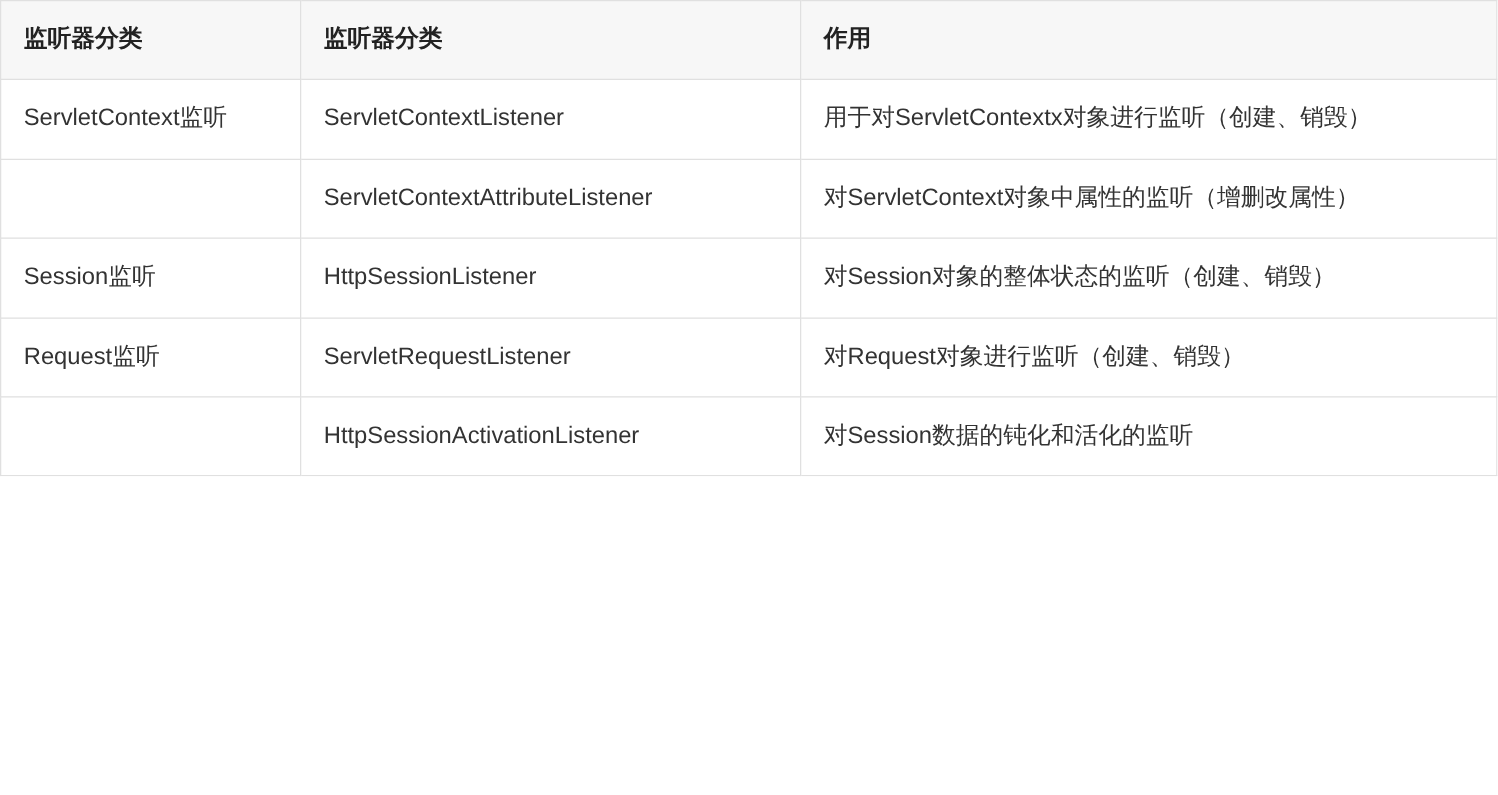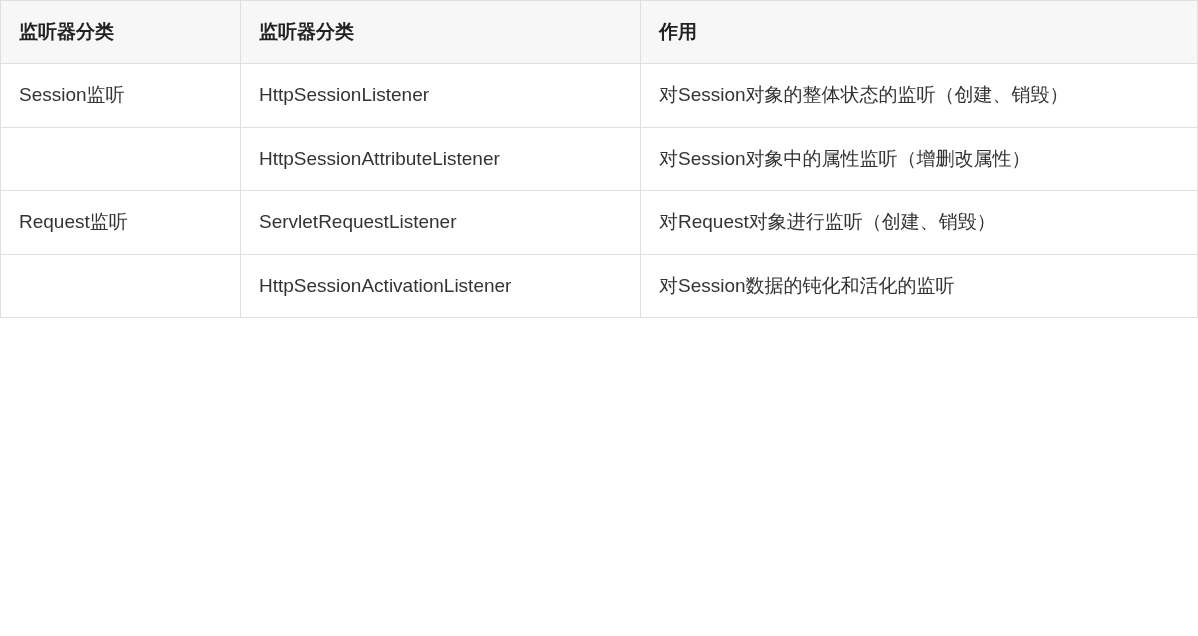--- a/index.html
+++ b/index.html
@@ -47,28 +47,33 @@
   </colgroup>
   <thead>
     <tr>
       <th>监听器分类</th>
       <th>监听器分类</th>
       <th>作用</th>
     </tr>
   </thead>
   <tbody>
     <tr>
+      <td>ServletContext监听</td>
+      <td>ServletContextListener</td>
+      <td>用于对ServletContextx对象进行监听（创建、销毁）</td>
+    </tr>
+    <tr>
+      <td></td>
+      <td>ServletContextAttributeListener</td>
+      <td>对ServletContext对象中属性的监听（增删改属性）</td>
+    </tr>
+    <tr>
       <td>Session监听</td>
       <td>HttpSessionListener</td>
       <td>对Session对象的整体状态的监听（创建、销毁）</td>
-    </tr>
-    <tr>
-      <td></td>
-      <td>HttpSessionAttributeListener</td>
-      <td>对Session对象中的属性监听（增删改属性）</td>
     </tr>
     <tr>
       <td>Request监听</td>
       <td>ServletRequestListener</td>
       <td>对Request对象进行监听（创建、销毁）</td>
     </tr>
     <tr>
       <td></td>
       <td>HttpSessionActivationListener</td>
       <td>对Session数据的钝化和活化的监听</td>

